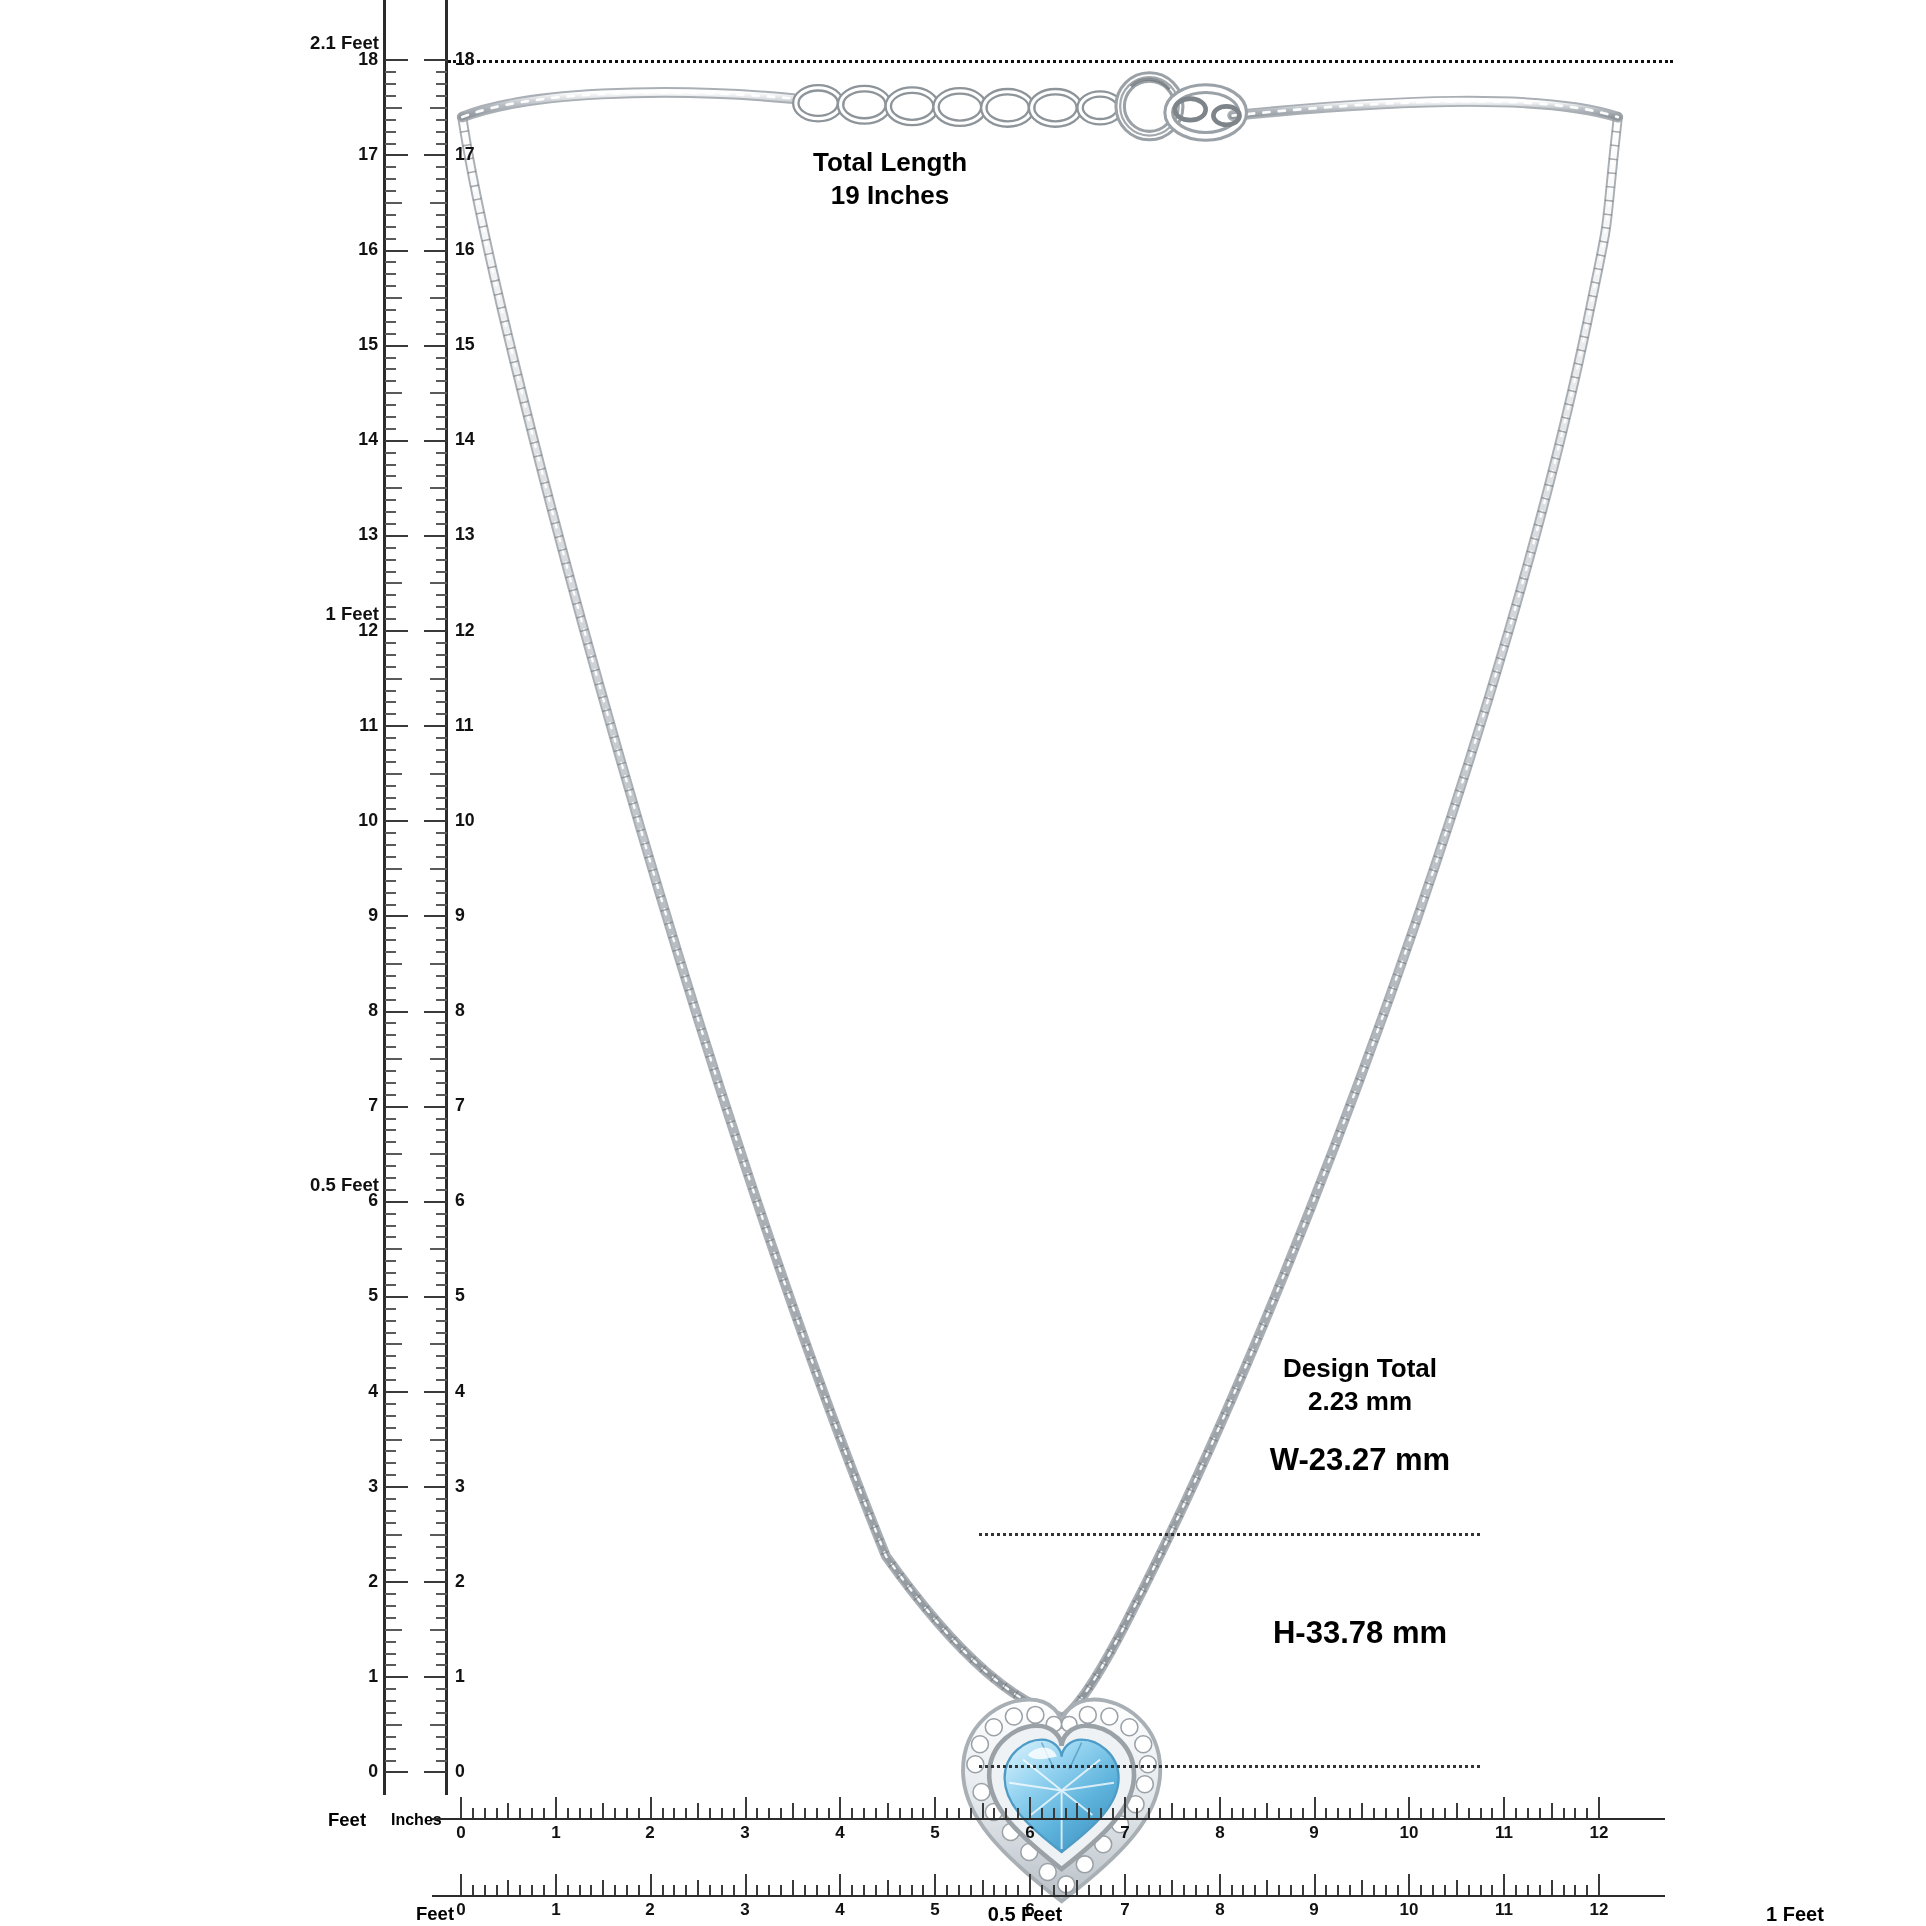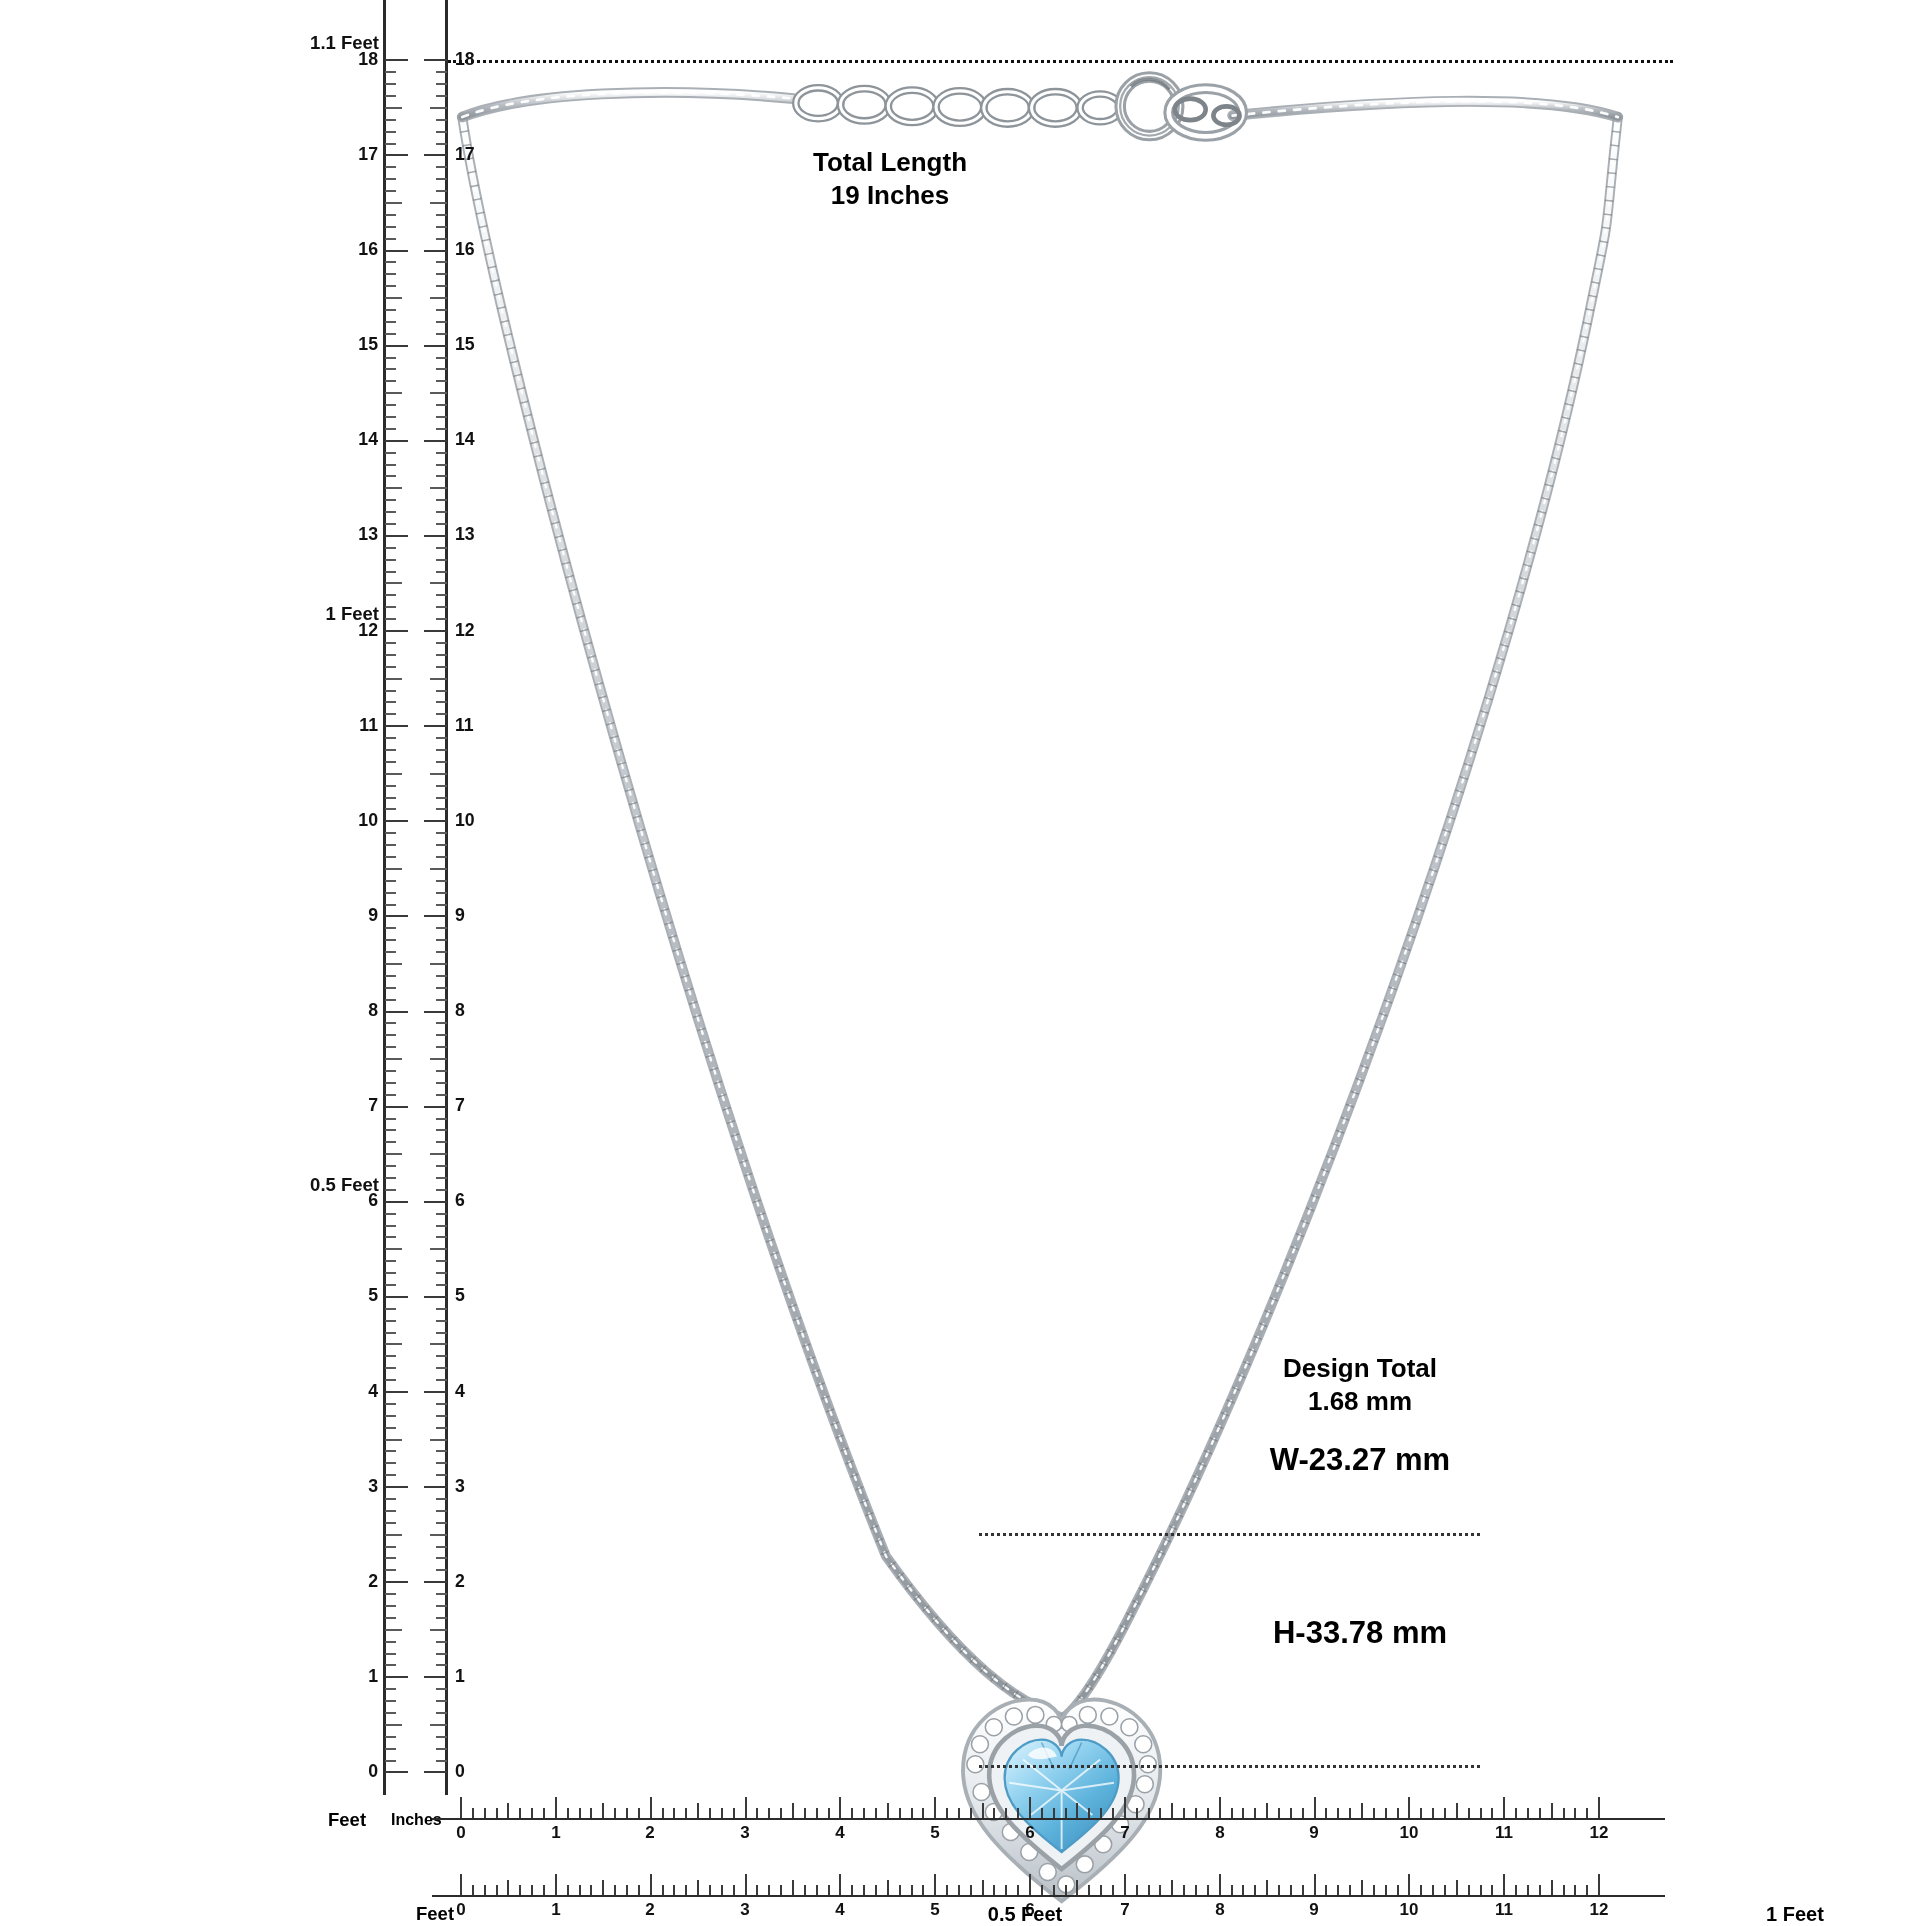--- a/index.html
+++ b/index.html
@@ -462,21 +462,21 @@
       <div class="tlabel right" style="left: 338px; width: 40px; top: 812px;">10</div>
       <div class="tlabel right" style="left: 338px; width: 40px; top: 717px;">11</div>
       <div class="tlabel right" style="left: 338px; width: 40px; top: 622px;">12</div>
       <div class="tlabel right" style="left: 338px; width: 40px; top: 526px;">13</div>
       <div class="tlabel right" style="left: 338px; width: 40px; top: 431px;">14</div>
       <div class="tlabel right" style="left: 338px; width: 40px; top: 336px;">15</div>
       <div class="tlabel right" style="left: 338px; width: 40px; top: 241px;">16</div>
       <div class="tlabel right" style="left: 338px; width: 40px; top: 146px;">17</div>
       <div class="tlabel right" style="left: 338px; width: 40px; top: 51px;">18</div>
       <div class="tlabel right" style="left: 338px; width: 40px; top: 1763px;">0</div>
-      <div class="unitlabel" style="left: 280px; width: 99px; text-align: right; top: 32px;">1.1 Feet</div>
+      <div class="unitlabel" style="left: 280px; width: 99px; text-align: right; top: 32px;">2.1 Feet</div>
       <div class="unitlabel" style="left: 280px; width: 99px; text-align: right; top: 603px;">1 Feet</div>
       <div class="unitlabel" style="left: 280px; width: 99px; text-align: right; top: 1174px;">0.5 Feet</div>
     </div>
   <div class="vruler-inch" id="vrInch">
       <div class="tick" style="left: 424px; top: 1771px; width: 23px;"></div>
       <div class="tick minor" style="left: 436px; top: 1760px; width: 10.8px;"></div>
       <div class="tick minor" style="left: 436px; top: 1748px; width: 10.8px;"></div>
       <div class="tick minor" style="left: 436px; top: 1736px; width: 10.8px;"></div>
       <div class="tick minor" style="left: 430px; top: 1724px; width: 17px;"></div>
       <div class="tick minor" style="left: 436px; top: 1712px; width: 10.8px;"></div>
@@ -880,20 +880,20 @@
   <div class="dotline thin" style="left:979px; top:1533px; width:501px;"></div>
   <div class="dotline thin" style="left:979px; top:1765px; width:501px;"></div>
 
   <div class="anno total">
     <div>Total Length</div>
     <div>19 Inches</div>
   </div>
 
   <div class="anno dw">
     <div>Design Total</div>
-    <div>1.68 mm</div>
+    <div>2.23 mm</div>
   </div>
 
   <div class="anno w">W-23.27 mm</div>
   <div class="anno h">H-33.78 mm</div>
 
 </div>
 
 
 </body></html>

